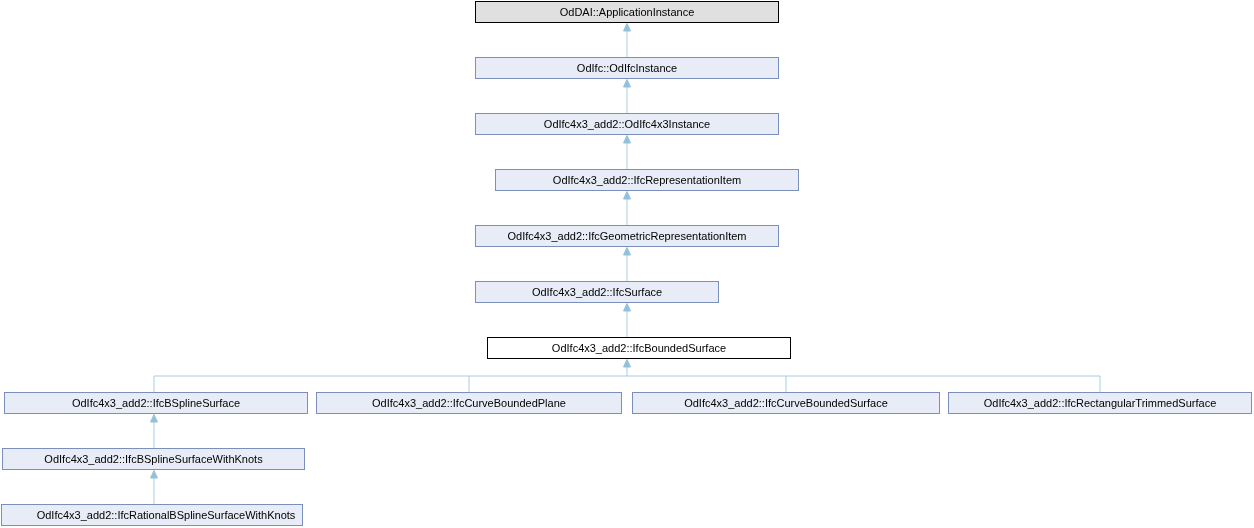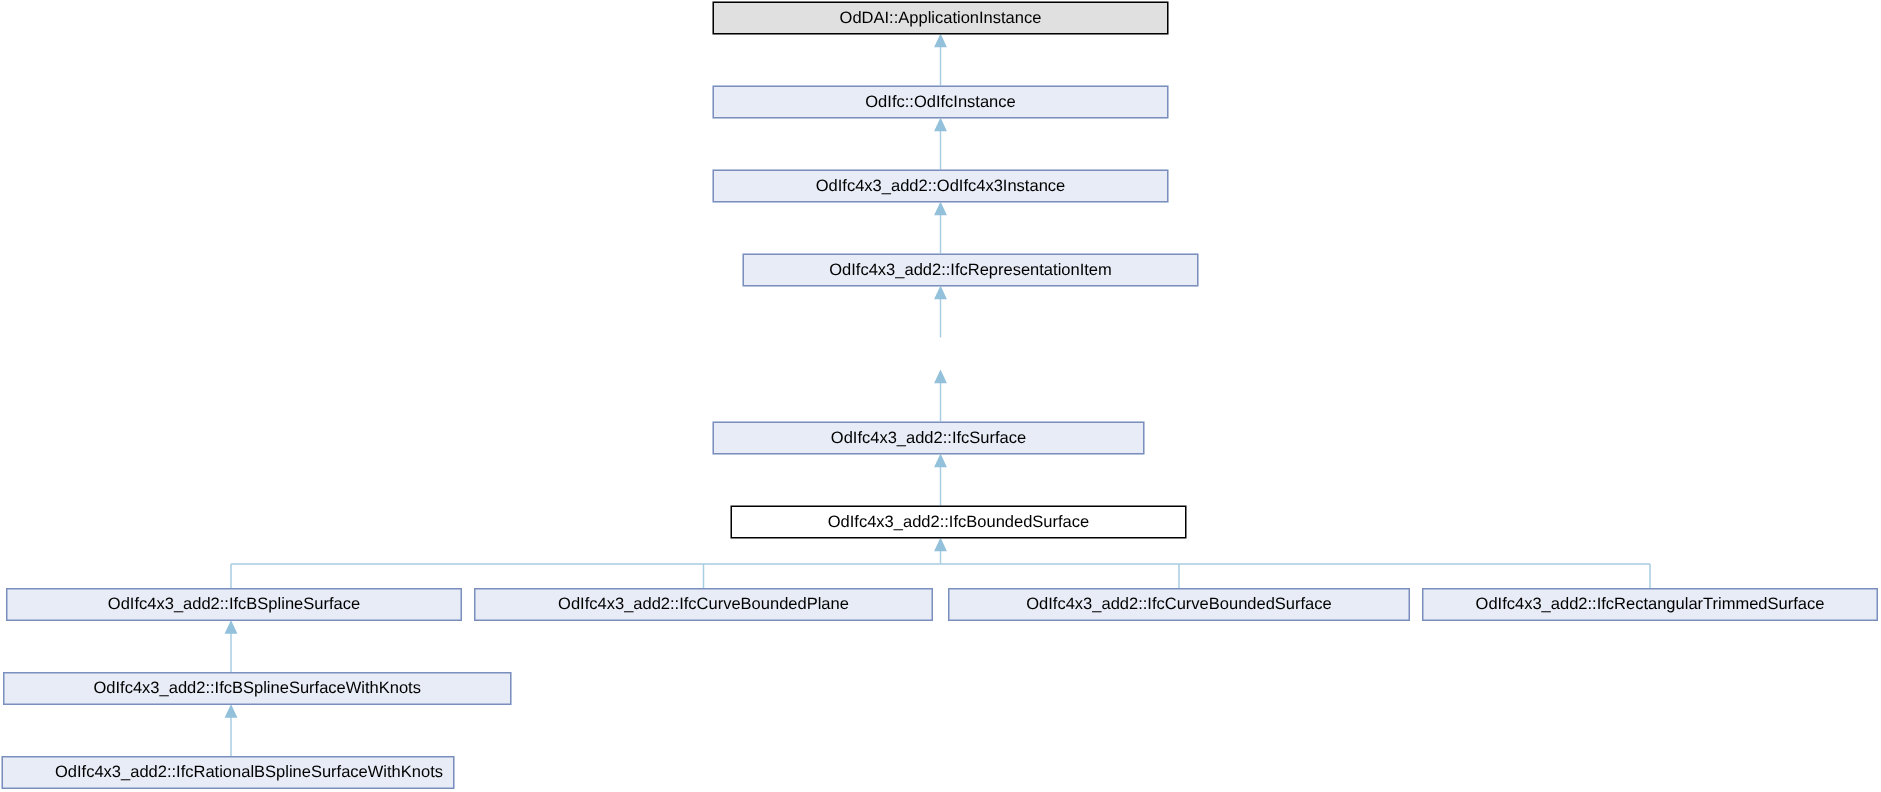--- a/index.html
+++ b/index.html
@@ -81,30 +81,31 @@
   </svg>
 
   <div class="node" style="left:475px; top:57px;  width:304px;">OdIfc::OdIfcInstance</div>
 
   <div class="node external" style="left:475px; top:1px;   width:304px;">OdDAI::ApplicationInstance</div>
 
   <div class="node" style="left:475px; top:113px; width:304px;">OdIfc4x3_add2::OdIfc4x3Instance</div>
 
   <div class="node" style="left:495px; top:169px; width:304px;">OdIfc4x3_add2::IfcRepresentationItem</div>
 
+  <div class="node" style="left:475px; top:225px; width:304px;">OdIfc4x3_add2::IfcGeometricRepresentationItem</div>
 
-  <div class="node" style="left:475px; top:281px; width:288px;">OdIfc4x3_add2::IfcSurface</div>
+  <div class="node" style="left:475px; top:281px; width:244px;">OdIfc4x3_add2::IfcSurface</div>
 
   <div class="node current" style="left:475px; top:337px; width:304px;margin-left:12px;">OdIfc4x3_add2::IfcBoundedSurface</div>
 
   <div class="node" style="left:4px;   top:392px; width:304px;">OdIfc4x3_add2::IfcBSplineSurface</div>
 
   <div class="node" style="left:316px; top:392px; width:306px;">OdIfc4x3_add2::IfcCurveBoundedPlane</div>
 
   <div class="node" style="left:632px; top:392px; width:308px;">OdIfc4x3_add2::IfcCurveBoundedSurface</div>
 
   <div class="node" style="left:948px; top:392px; width:304px;">OdIfc4x3_add2::IfcRectangularTrimmedSurface</div>
 
-  <div class="node" style="left:2px;   top:448px; width:339px;">OdIfc4x3_add2::IfcBSplineSurfaceWithKnots</div>
+  <div class="node" style="left:2px;   top:448px; width:303px;">OdIfc4x3_add2::IfcBSplineSurfaceWithKnots</div>
 
   <div class="node" style="left:1px;   top:504px; width:302px;padding-left:28px;">OdIfc4x3_add2::IfcRationalBSplineSurfaceWithKnots</div>
 
 </div>
 
 </body></html>

